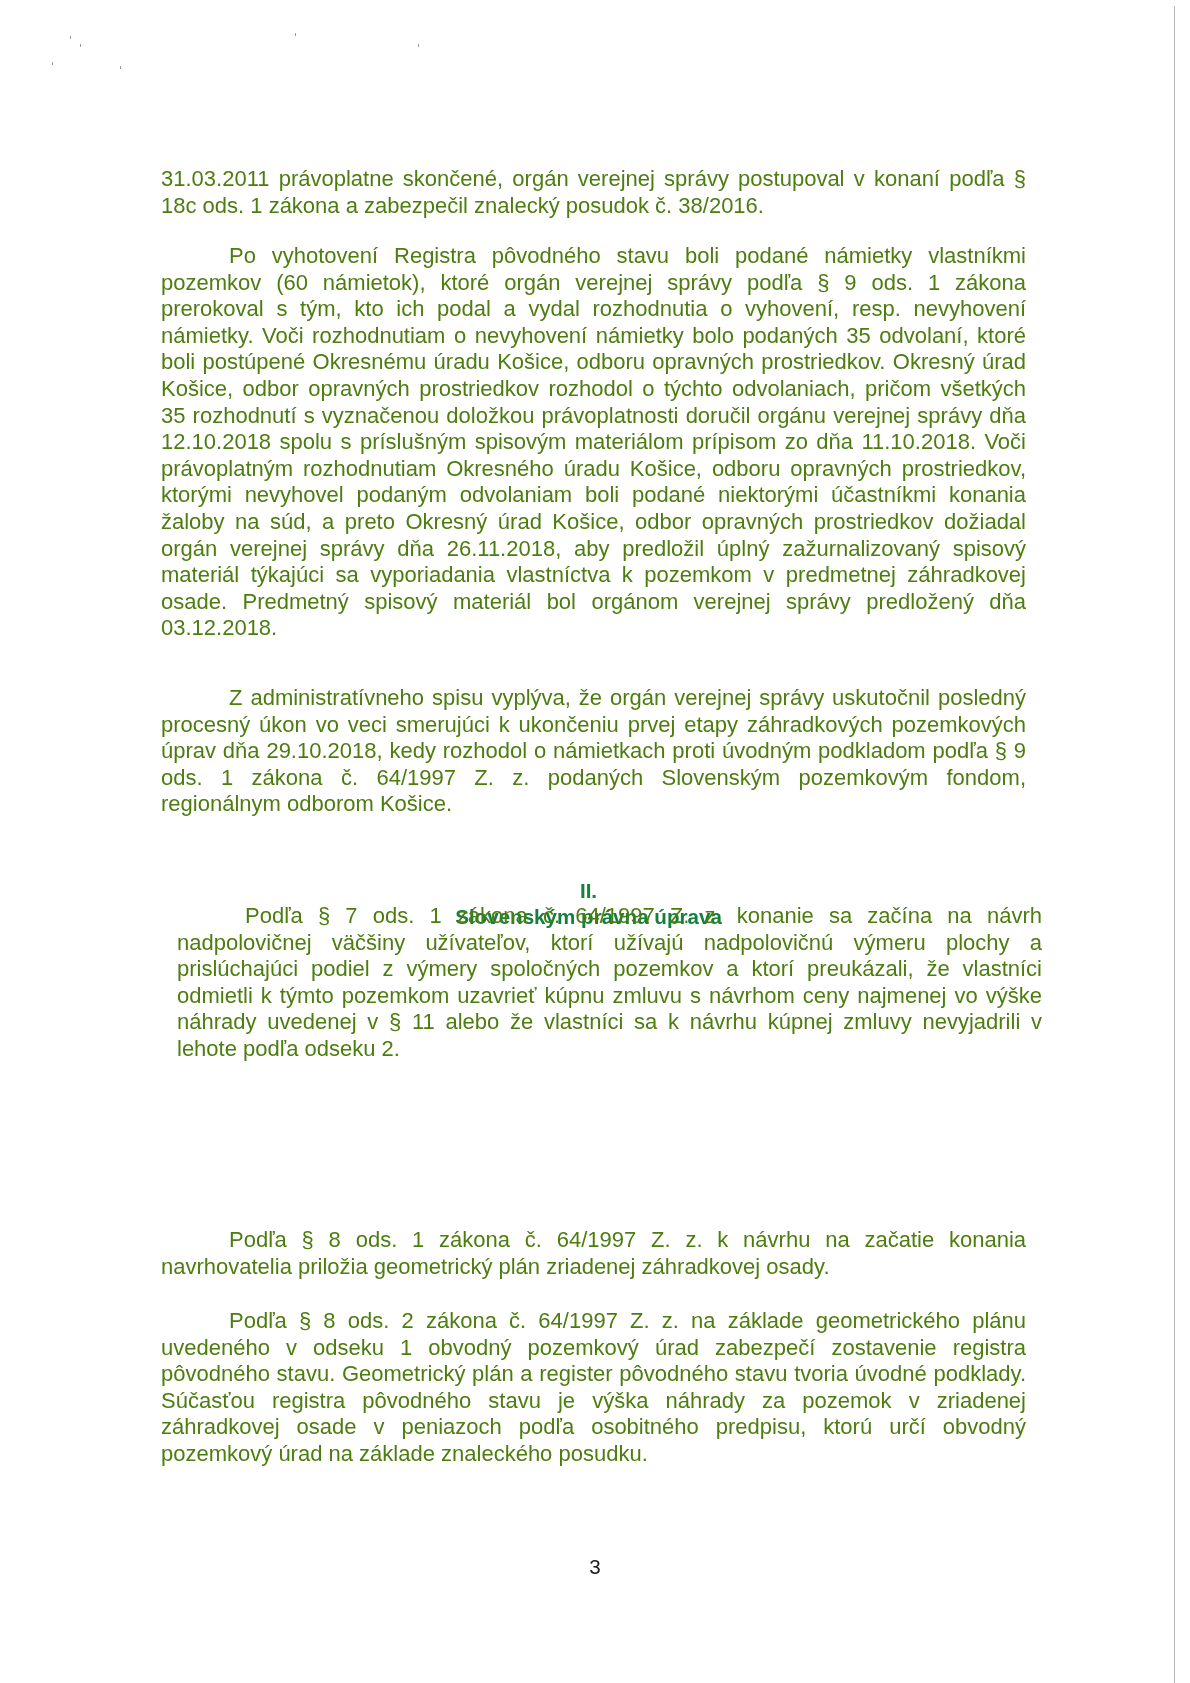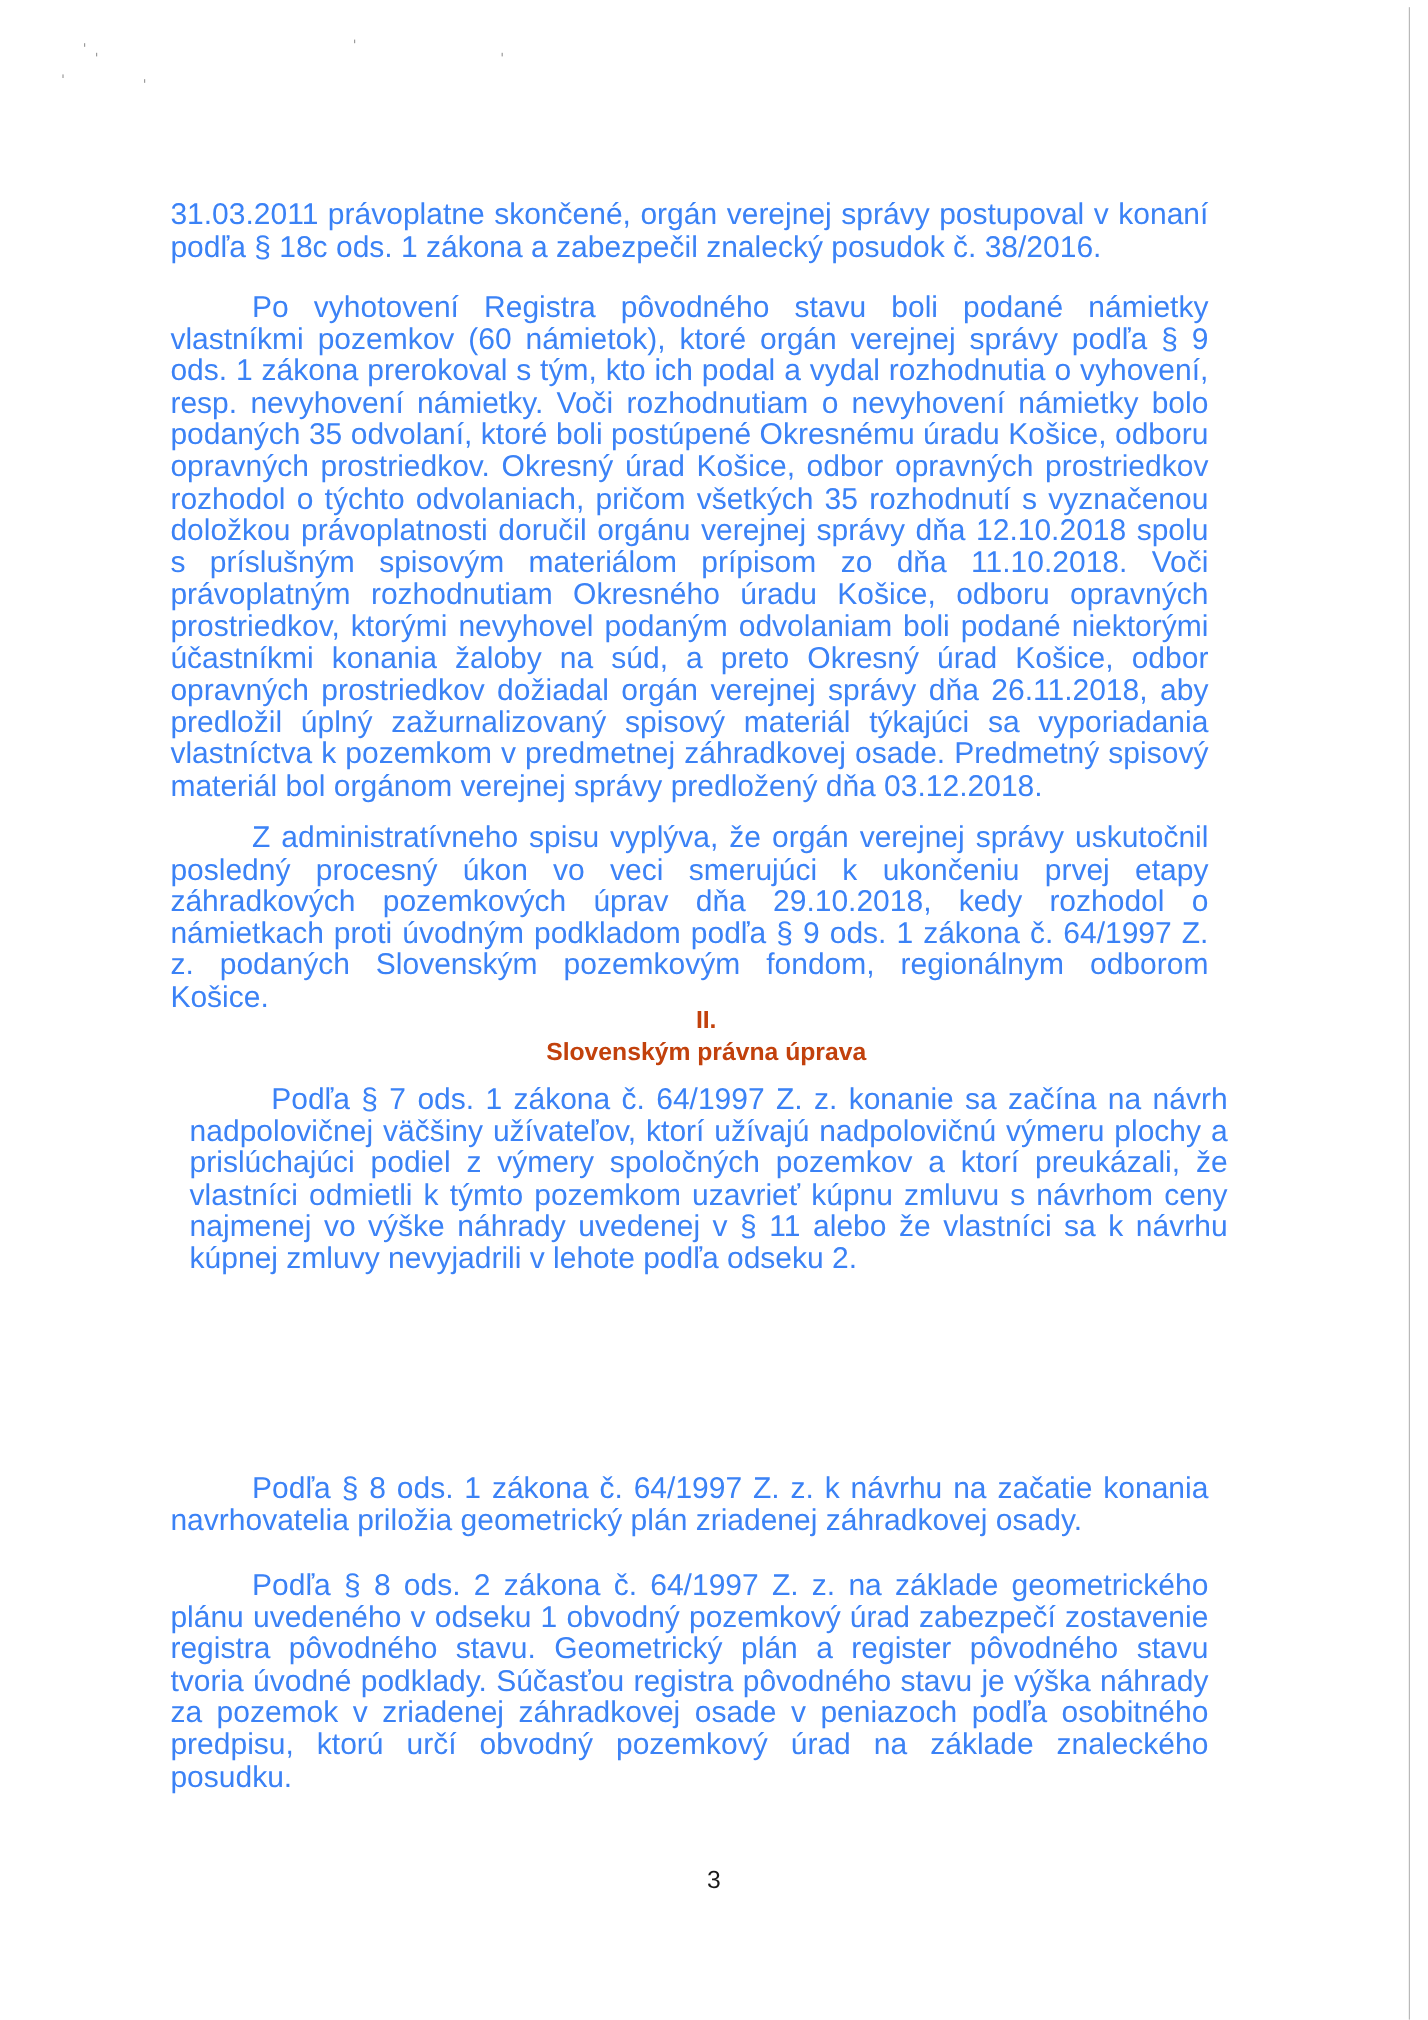--- a/index.html
+++ b/index.html
@@ -4,31 +4,31 @@
 <style>
   html, body { margin: 0; padding: 0; background: #ffffff; }
   body { width: 1190px; height: 1683px; position: relative; overflow: hidden; }
   .page { position: absolute; left: 0; top: 0; width: 1190px; height: 1683px; background: #fff; }
   .right-edge {
     position: absolute; left: 1174px; top: 6px; width: 1px; height: 1677px;
     background: #b9b9b9;
   }
   .speck { position: absolute; background: #9a9a9a; width: 1px; height: 3px; }
   .text {
-    position: absolute; left: 142px; width: 865px;
+    position: absolute; left: 161px; width: 865px;
     font-family: "Liberation Sans", sans-serif;
-    font-size: 25px; line-height: 26.6px; color: #3b82f6;
+    font-size: 22px; line-height: 26.6px; color: #4d7c0f;
     text-align: justify; letter-spacing: 0px;
   }
   .text p { margin: 0; text-align: justify; text-align-last: left; }
   .indent { text-indent: 68px; }
   .section-num, .section-title {
     position: absolute; left: 156px; width: 865px; text-align: center;
     font-family: "Liberation Sans", sans-serif; font-weight: bold;
-    font-size: 20.6px; line-height: 26px; color: #c2410c;
+    font-size: 20.6px; line-height: 26px; color: #15803d; margin-top: 40px;
   }
   .page-number {
     position: absolute; left: 0; width: 1190px; text-align: center;
     font-family: "Liberation Sans", sans-serif; font-size: 20.6px; color: #1a1a1a;
     padding-left: 0;
   }
 </style>
 </head>
 <body>
 

